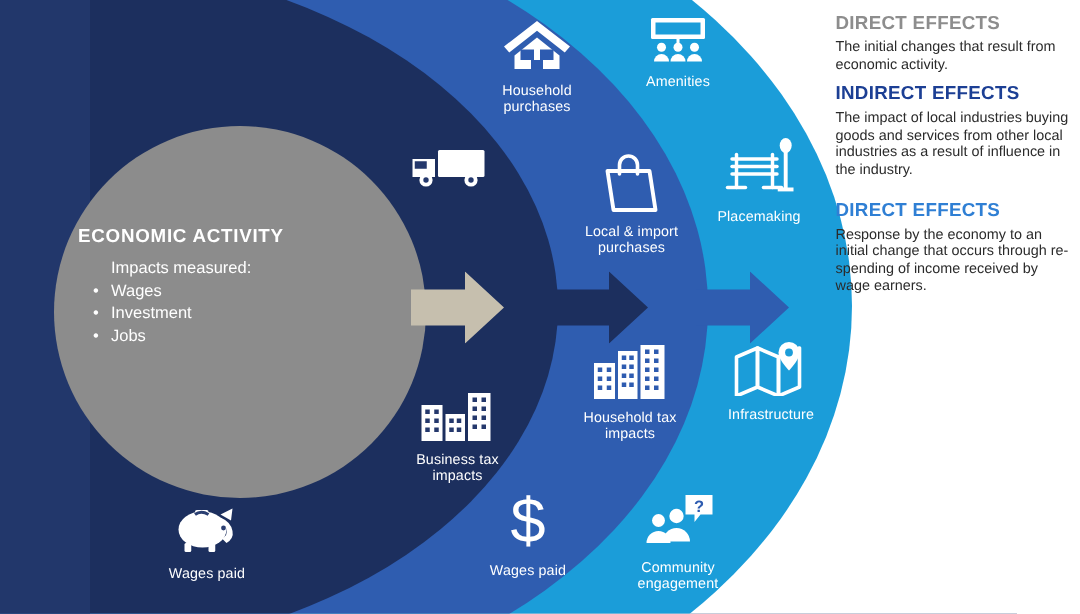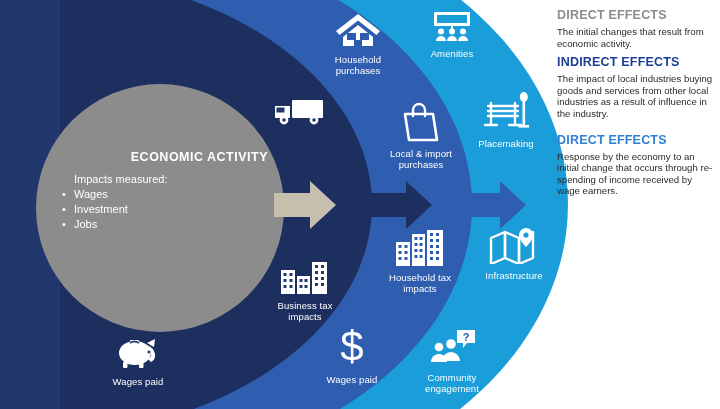--- a/index.html
+++ b/index.html
@@ -37,21 +37,21 @@
   
   .node{position:absolute;text-align:center;color:#ffffff;}
   .node .glyph{display:block;margin:0 auto 2px auto;}
   .node .cap{
     display:block;font-size:9.5px;line-height:11px;color:#ffffff;
     letter-spacing:.1px;white-space:pre-line;
   }
 
   
   #economic-text{position:absolute;left:52px;top:150px;width:216px;color:#ffffff;}
-  #economic-title{font-size:12.5px;font-weight:bold;letter-spacing:.5px;text-align:right;margin-bottom:9px;}
+  #economic-title{font-size:12.5px;font-weight:bold;letter-spacing:.5px;text-align:left;margin-bottom:9px;}
   #economic-sub{font-size:11px;margin:0 0 2px 22px;}
   #economic-list{list-style:none;margin:0;padding:0 0 0 22px;}
   #economic-list li{font-size:11px;line-height:15px;position:relative;}
   #economic-list li:before{content:"\2022";position:absolute;left:-12px;top:0;}
 
   
   #effects{position:absolute;left:557px;top:8px;width:158px;}
   .eff{margin-bottom:6px;}
   .eff-title{font-size:12.5px;font-weight:bold;letter-spacing:.2px;line-height:15px;margin-bottom:3px;}
   .eff-body{font-size:9.6px;line-height:11.6px;color:#2b2b2b;}

